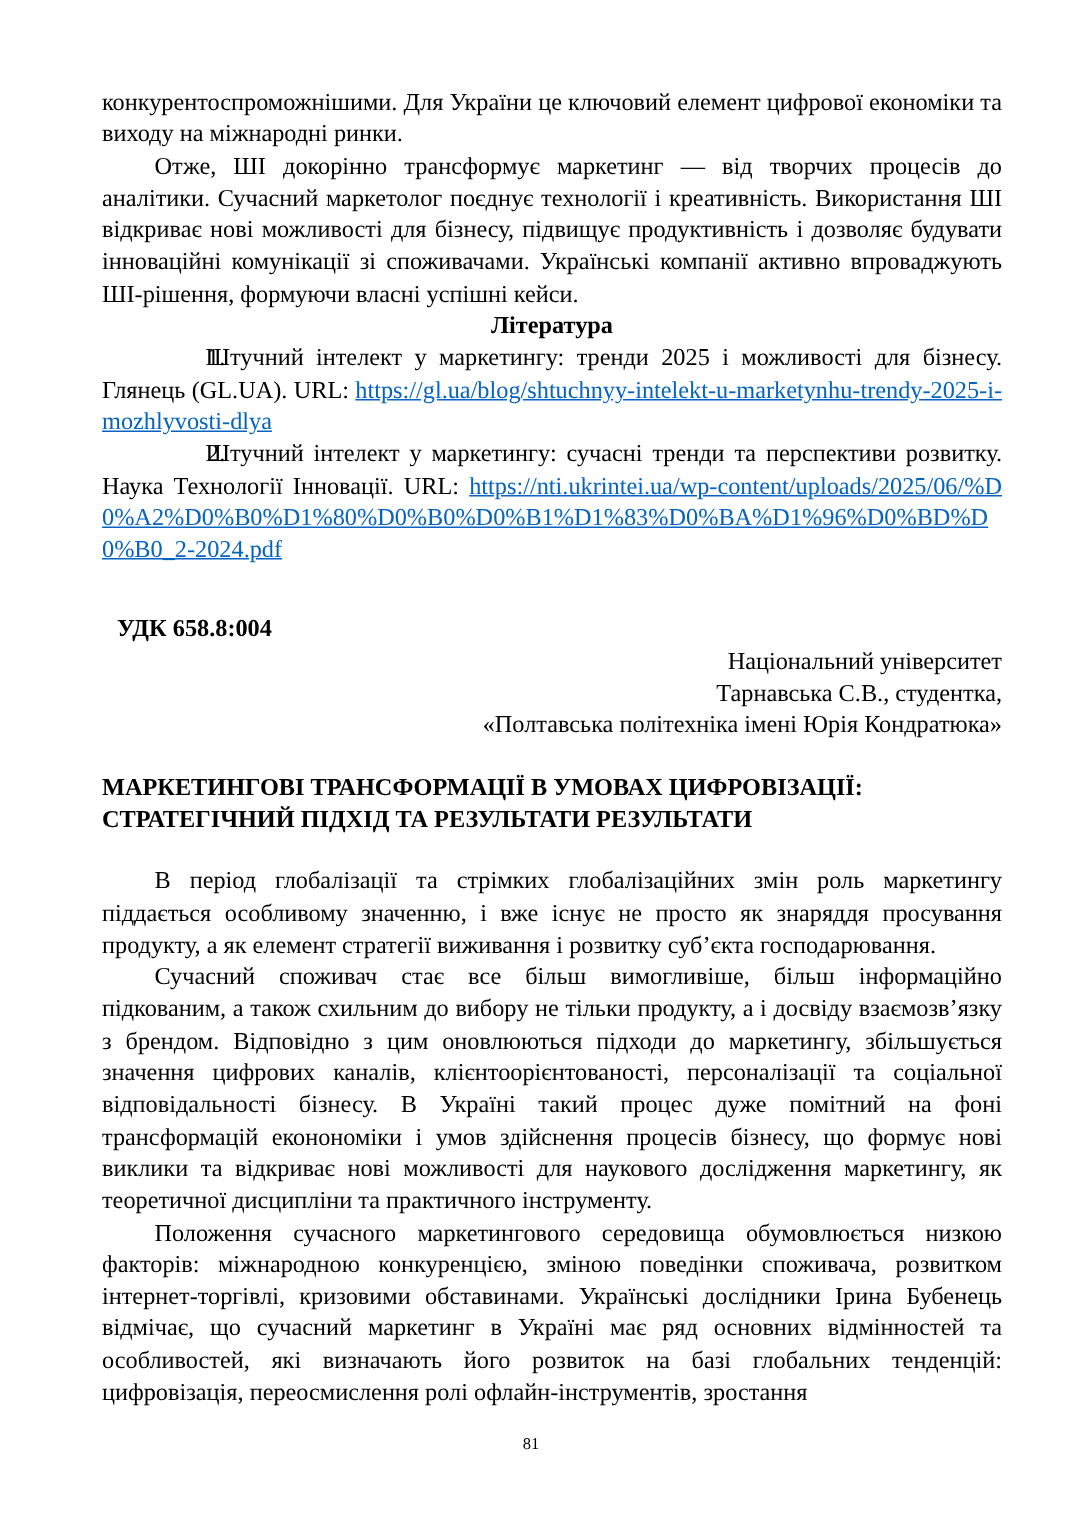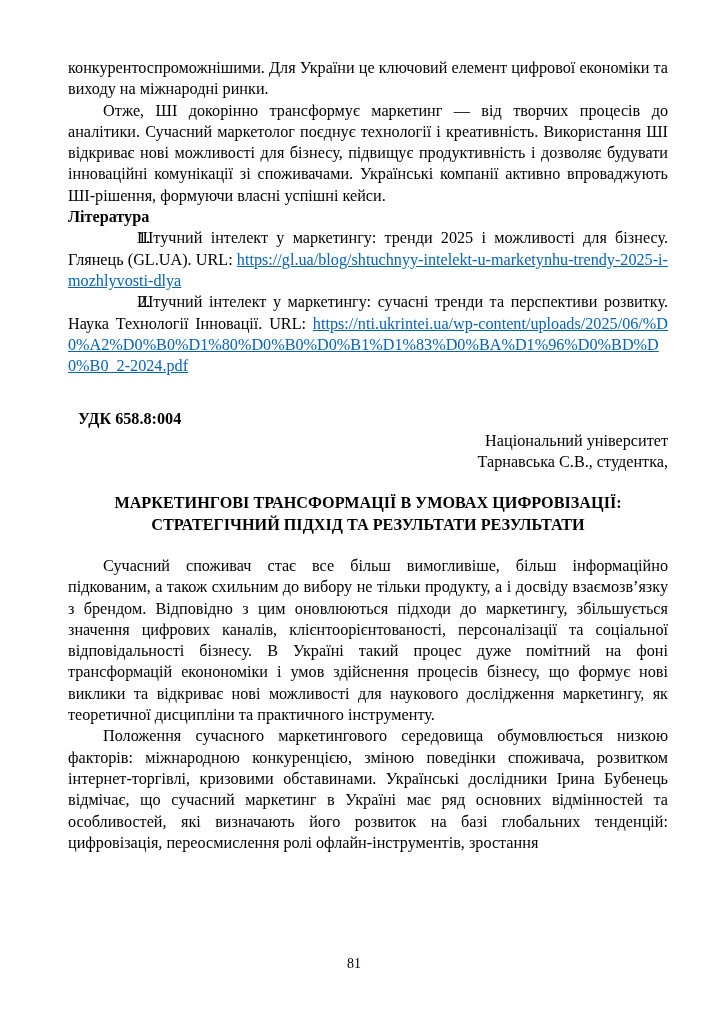--- a/index.html
+++ b/index.html
@@ -21,20 +21,21 @@
 
   p, h2, h3 { margin: 0; padding: 0; font-size: inherit; font-weight: inherit; }
 
   .para {
     text-align: justify;
     text-indent: 35px;
   }
   .no-indent { text-indent: 0; }
 
   .lit-heading {
+    text-align: center;
     font-weight: bold;
   }
 
   .ref-num {
     display: inline-block;
     width: 34px;
   }
 
   .link {
     color: #0563c1;
@@ -48,31 +49,31 @@
     margin-top: 32px;
     margin-left: 10px;
   }
 
   .authors {
     text-align: right;
   }
 
   .article-title {
     font-weight: bold;
-    text-align: center;
+    text-align: left;
     margin: 20px 0 20px 0;
   }
 
   .page-number {
     position: absolute;
     left: 0;
     right: 16px;
     bottom: 50px;
     text-align: center;
-    font-size: 14px;
+    font-size: 11px;
   }
 </style>
 </head>
 <body>
 
 <div class="page">
 
   <p class="para no-indent">конкурентоспроможнішими. Для України це ключовий елемент цифрової економіки та виходу на міжнародні ринки.</p>
 
   <p class="para">Отже, ШІ докорінно трансформує маркетинг — від творчих процесів до аналітики. Сучасний маркетолог поєднує технології і креативність. Використання ШІ відкриває нові можливості для бізнесу, підвищує продуктивність і дозволяє будувати інноваційні комунікації зі споживачами. Українські компанії активно впроваджують ШІ-рішення, формуючи власні успішні кейси.</p>
@@ -81,22 +82,24 @@
 
   <p class="para"><span class="ref-num">1.</span><span>Штучний інтелект у маркетингу: тренди 2025 і можливості для бізнесу. Глянець (GL.UA). URL: </span><a class="link" href="#">https://gl.ua/blog/shtuchnyy-intelekt-u-marketynhu-trendy-2025-i-mozhlyvosti-dlya</a></p>
 
   <p class="para"><span class="ref-num">2.</span><span>Штучний інтелект у маркетингу: сучасні тренди та перспективи розвитку. Наука Технології Інновації. URL: </span><a class="link" href="#">https://nti.ukrintei.ua/wp-content/uploads/2025/06/%D0%A2%D0%B0%D1%80%D0%B0%D0%B1%D1%83%D0%BA%D1%96%D0%BD%D0%B0_2-2024.pdf</a></p>
 
   <p class="udc">УДК 658.8:004</p>
 
   <div class="authors">
     <p>Національний університет</p>
     <p>Тарнавська С.В., студентка,</p>
+    <p>«Полтавська політехніка імені Юрія Кондратюка»</p>
   </div>
 
   <h2 class="article-title"><span>МАРКЕТИНГОВІ ТРАНСФОРМАЦІЇ В УМОВАХ ЦИФРОВІЗАЦІЇ:</span><br><span>СТРАТЕГІЧНИЙ ПІДХІД ТА РЕЗУЛЬТАТИ РЕЗУЛЬТАТИ</span></h2>
 
+  <p class="para">В період глобалізації та стрімких глобалізаційних змін роль маркетингу піддається особливому значенню, і вже існує не просто як знаряддя просування продукту, а як елемент стратегії виживання і розвитку суб’єкта господарювання.</p>
   <p class="para">Сучасний споживач стає все більш вимогливіше, більш інформаційно підкованим, а також схильним до вибору не тільки продукту, а і досвіду взаємозв’язку з брендом. Відповідно з цим оновлюються підходи до маркетингу, збільшується значення цифрових каналів, клієнтоорієнтованості, персоналізації та соціальної відповідальності бізнесу. В Україні такий процес дуже помітний на фоні трансформацій еконономіки і умов здійснення процесів бізнесу, що формує нові виклики та відкриває нові можливості для наукового дослідження маркетингу, як теоретичної дисципліни та практичного інструменту.</p>
   <p class="para">Положення сучасного маркетингового середовища обумовлюється низкою факторів: міжнародною конкуренцією, зміною поведінки споживача, розвитком інтернет-торгівлі, кризовими обставинами. Українські дослідники Ірина Бубенець відмічає, що сучасний маркетинг в Україні має ряд основних відмінностей та особливостей, які визначають його розвиток на базі глобальних тенденцій: цифровізація, переосмислення ролі офлайн-інструментів, зростання</p>
 
   <div class="page-number">81</div>
 
 </div>
 
 </body></html>

